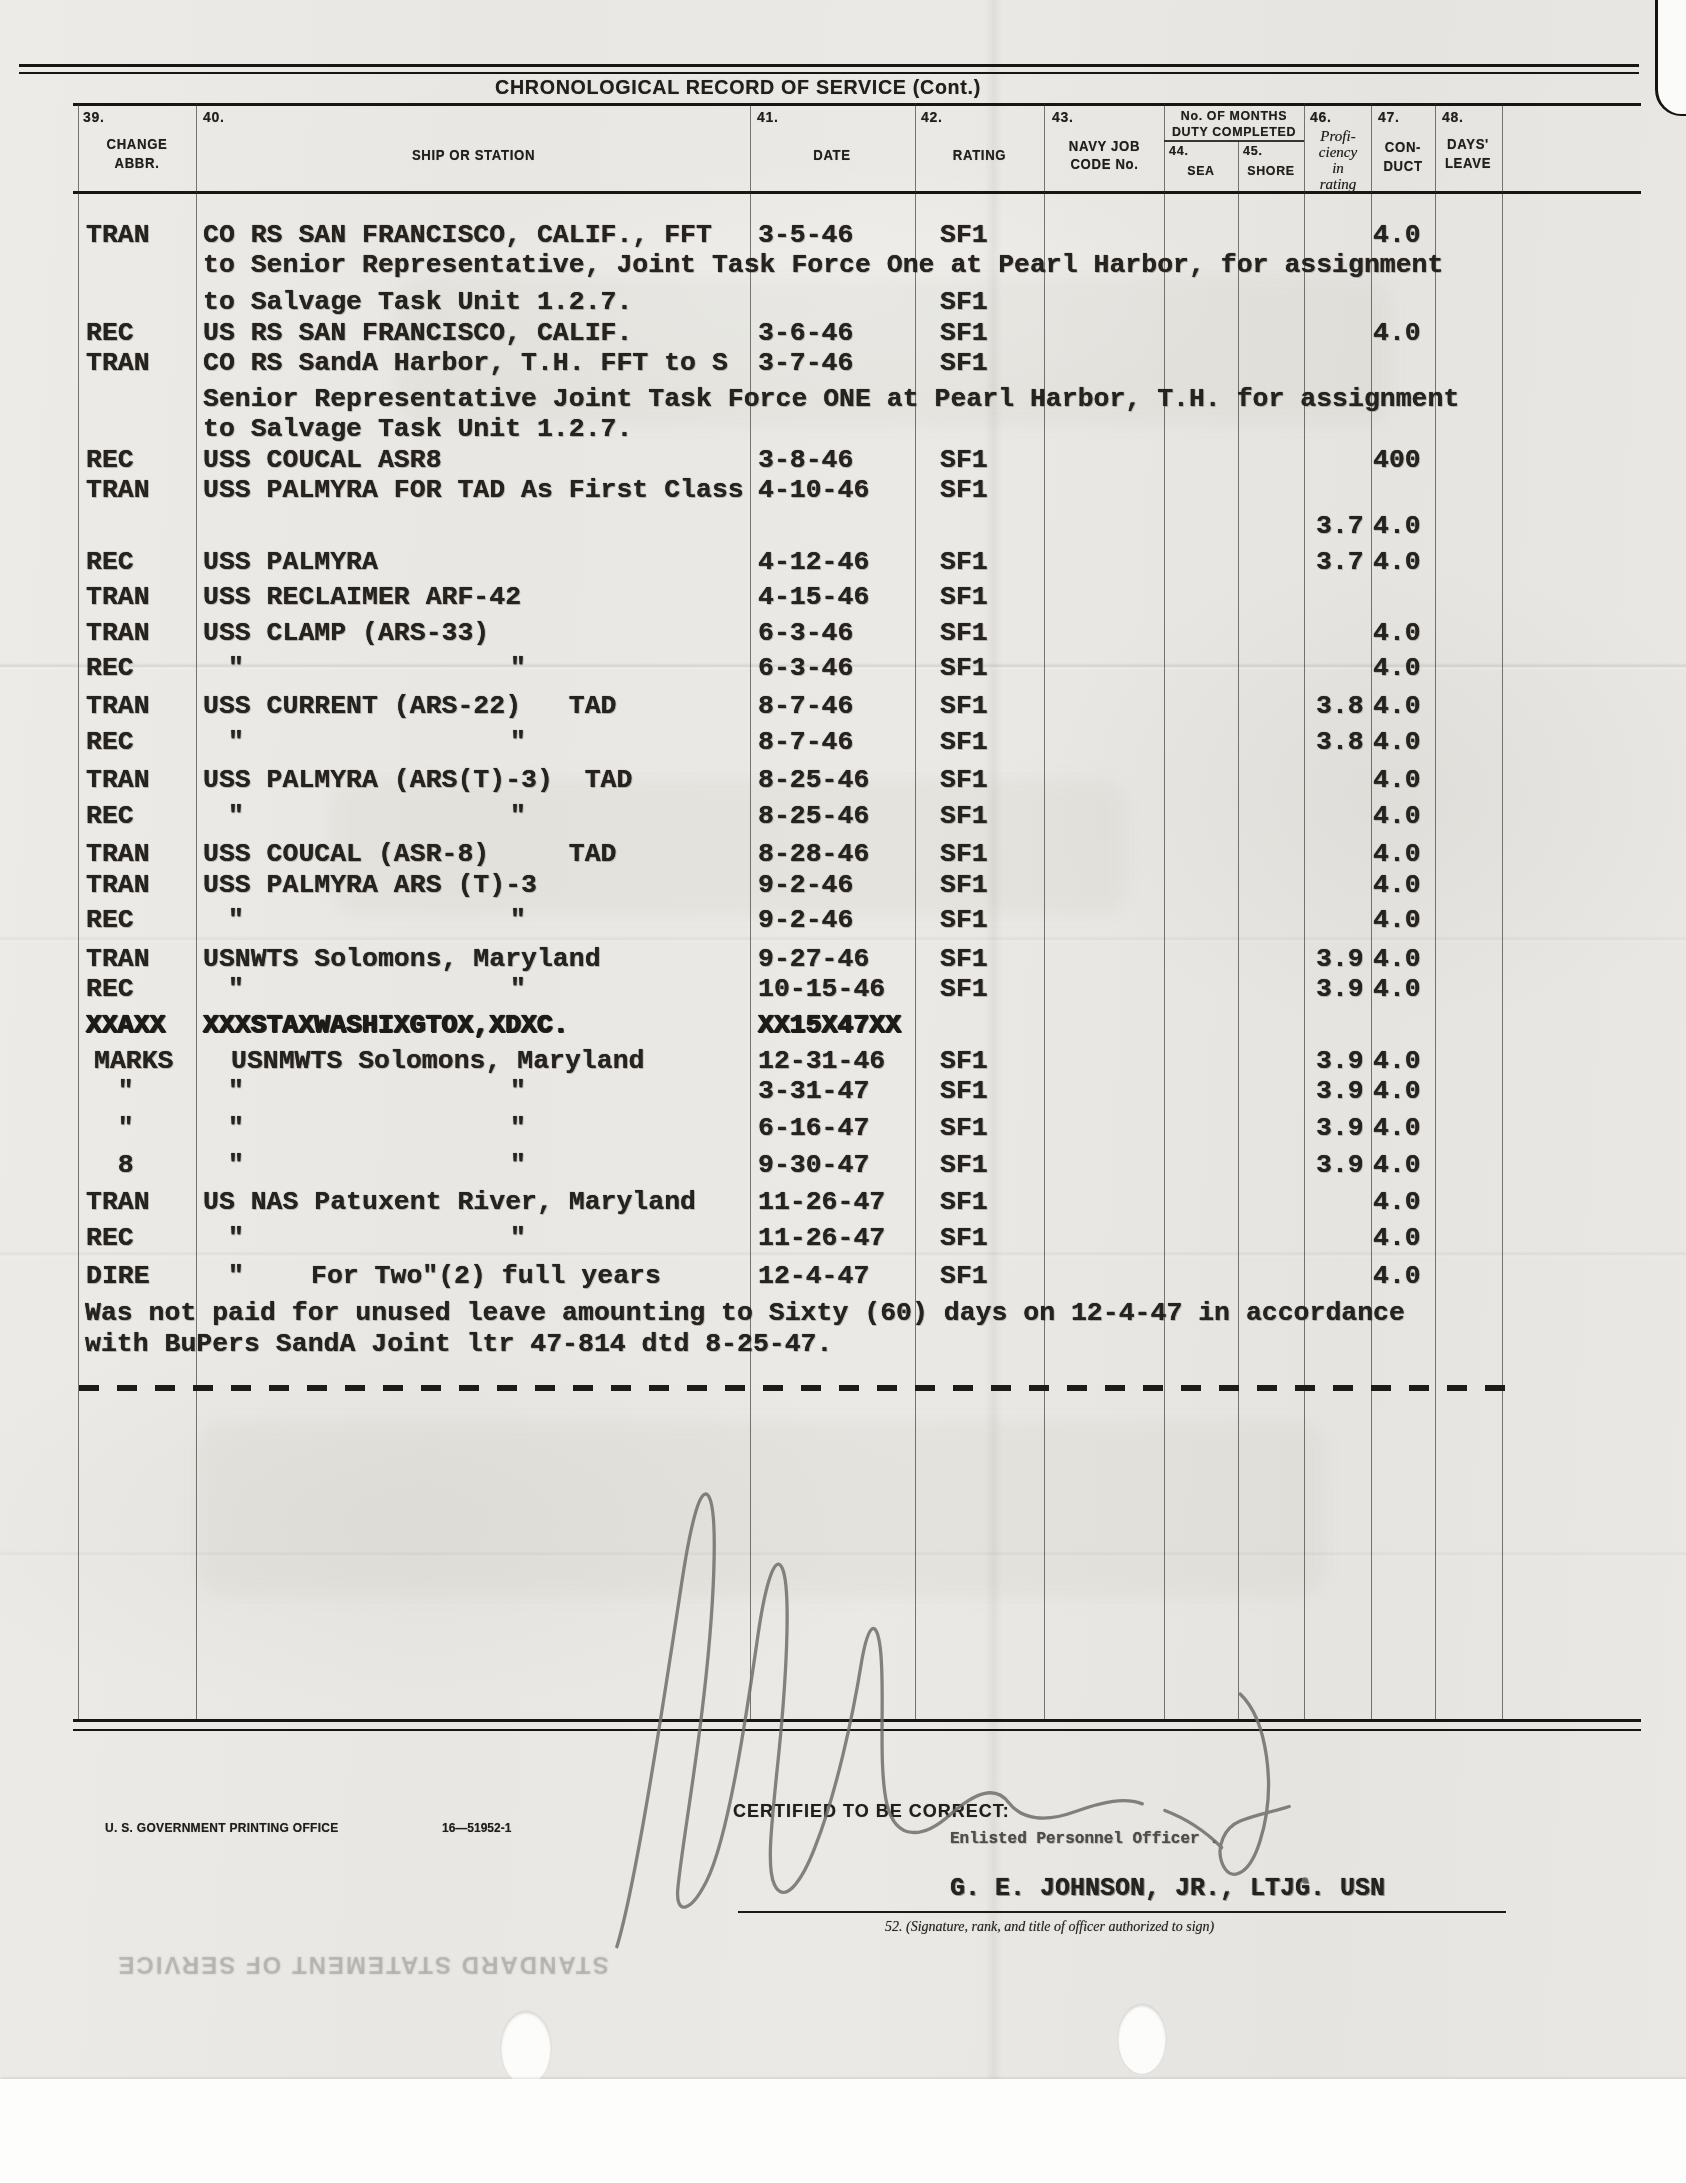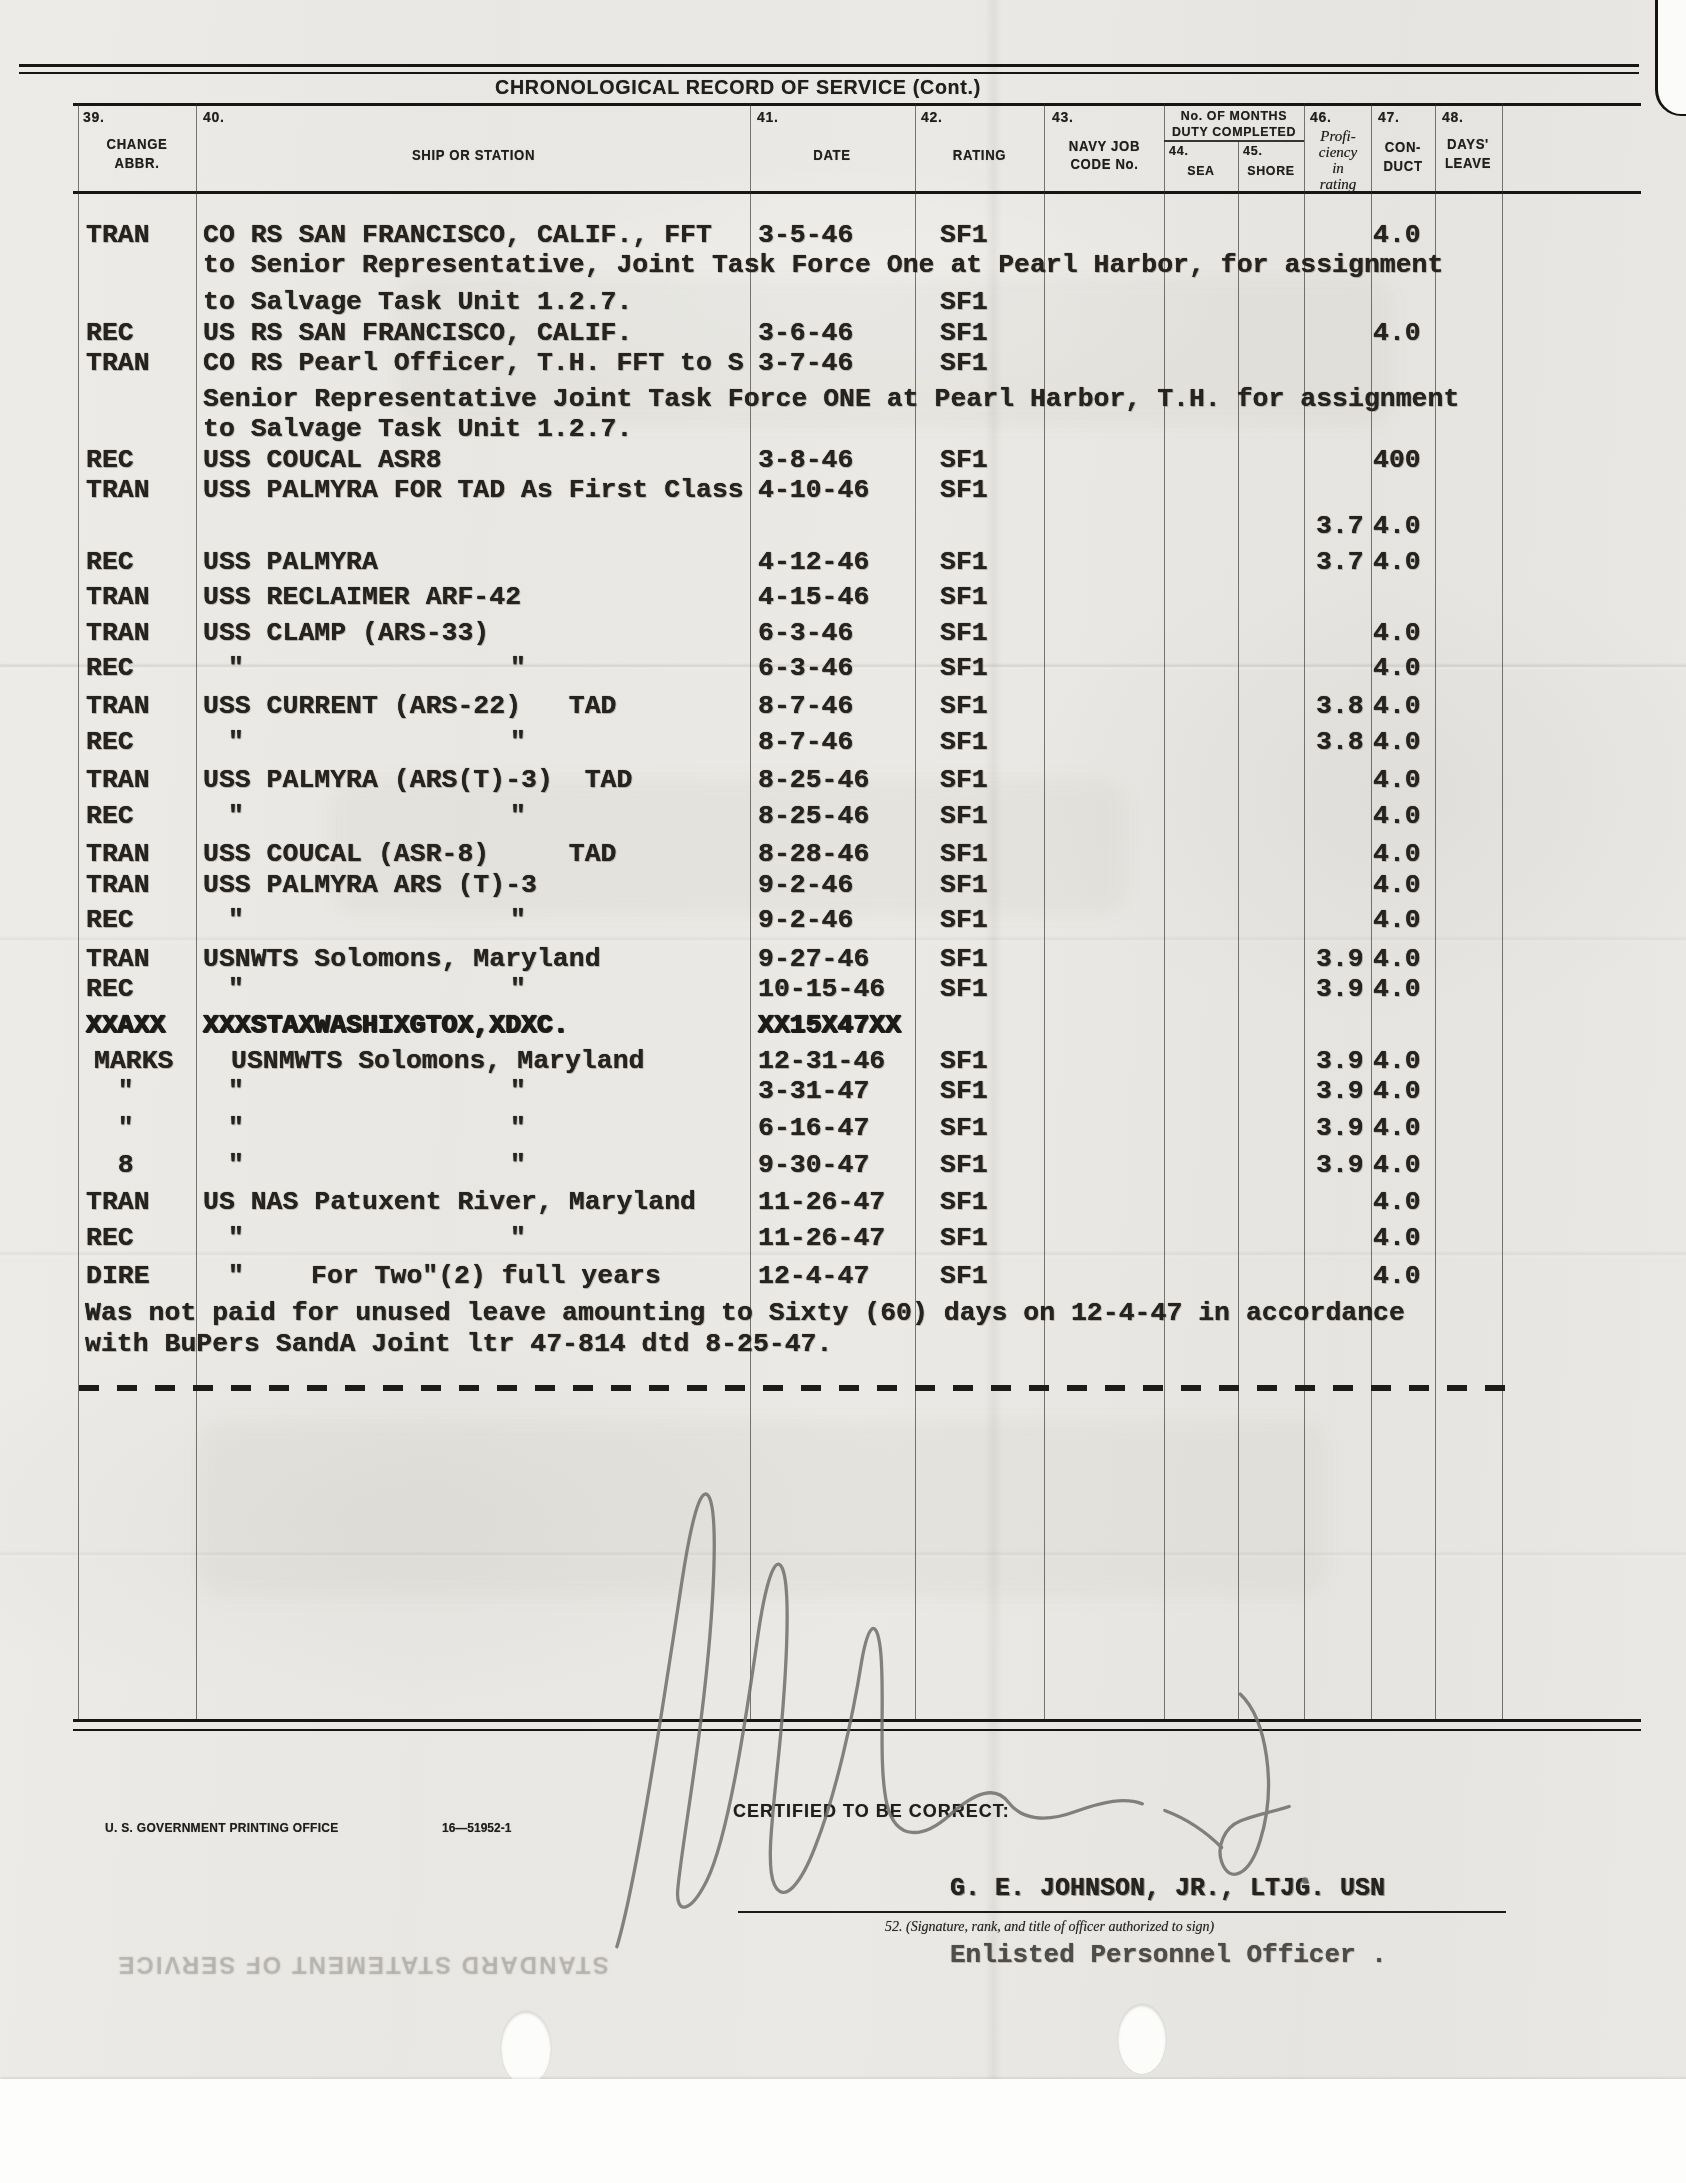--- a/index.html
+++ b/index.html
@@ -146,21 +146,21 @@
       </div>
       <div class="row" style="top: 318px;">
         <span class="tw" style="left: 86px; top: 0px;">REC</span>
         <span class="tw" style="left: 203px; top: 0px;">US RS SAN FRANCISCO, CALIF.</span>
         <span class="tw" style="left: 758px; top: 0px;">3-6-46</span>
         <span class="tw" style="left: 940px; top: 0px;">SF1</span>
         <span class="tw" style="left: 1373px; top: 0px;">4.0</span>
       </div>
       <div class="row" style="top: 348px;">
         <span class="tw" style="left: 86px; top: 0px;">TRAN</span>
-        <span class="tw" style="left: 203px; top: 0px;">CO RS Pearl Officer, T.H. FFT to S</span>
+        <span class="tw" style="left: 203px; top: 0px;">CO RS SandA Harbor, T.H. FFT to S</span>
         <span class="tw" style="left: 758px; top: 0px;">3-7-46</span>
         <span class="tw" style="left: 940px; top: 0px;">SF1</span>
       </div>
       <div class="row" style="top: 384px;">
         <span class="tw" style="left: 203px; top: 0px;">Senior Representative Joint Task Force ONE at Pearl Harbor, T.H. for assignment</span>
       </div>
       <div class="row" style="top: 414px;">
         <span class="tw" style="left: 203px; top: 0px;">to Salvage Task Unit 1.2.7.</span>
       </div>
       <div class="row" style="top: 445px;">
@@ -357,21 +357,21 @@
   <div class="hrule" style="left:73px;top:1719px;width:1568px;height:3.3px"></div>
   <div class="hrule" style="left:73px;top:1729px;width:1568px;height:2px"></div>
 
   <div class="pf" style="left:105px;top:1821px;font-size:12px;font-weight:bold;letter-spacing:0.3px">U. S. GOVERNMENT PRINTING OFFICE</div>
   <div class="pf" style="left:442px;top:1821px;font-size:12px;font-weight:bold">16—51952-1</div>
   <div class="pf" style="left:733px;top:1801px;font-size:18px;font-weight:bold;letter-spacing:1px">CERTIFIED TO BE CORRECT:</div>
 
   <div class="tw" style="left:950px;top:1874px;font-size:25px;text-shadow:0 0 1px rgba(28,26,22,.95),1.3px 0.7px 0 rgba(45,42,38,.4)">G. E. JOHNSON, JR., LTJG. USN</div>
   <div class="footer-line" style="left:738px;top:1911px;width:768px"></div>
   <div class="pf italic-serif" style="left:885px;top:1919px;font-size:14px;color:#2a2925">52. (Signature, rank, and title of officer authorized to sign)</div>
-  <div class="tw light" style="left:950px;top:1940px;font-size:26px;opacity:.78">Enlisted Personnel Officer .</div>
+  <div class="tw light" style="left:950px;top:1824px;font-size:16px;opacity:.78">Enlisted Personnel Officer .</div>
 
   <svg class="sig-svg" width="1687" height="2183" viewBox="0 0 2549 3299">
     <g fill="none" stroke="#6e6e6c" stroke-width="5" stroke-linecap="round" opacity="0.85">
       <path d="M 932 2942 C 960 2850 1000 2590 1030 2392 C 1044 2300 1058 2246 1070 2260 C 1086 2282 1080 2430 1060 2592 C 1046 2706 1028 2808 1024 2856 C 1021 2892 1042 2894 1068 2842 C 1100 2776 1126 2606 1146 2466 C 1158 2386 1172 2348 1182 2370 C 1196 2402 1188 2546 1174 2676 C 1166 2756 1158 2822 1170 2848 C 1184 2878 1210 2848 1232 2790 C 1262 2714 1288 2598 1302 2510 C 1312 2454 1324 2444 1330 2490 C 1338 2552 1326 2664 1340 2726 C 1354 2784 1396 2778 1436 2742 C 1474 2708 1504 2698 1524 2724 C 1544 2750 1580 2754 1624 2738 C 1668 2722 1700 2716 1726 2726"></path>
       <path d="M 1874 2560 C 1914 2598 1930 2700 1904 2782 C 1888 2834 1858 2848 1846 2814 C 1838 2790 1850 2762 1874 2752 C 1898 2742 1924 2738 1948 2730"></path>
       <path d="M 1760 2736 C 1792 2748 1822 2768 1846 2792"></path>
       <circle cx="1972" cy="2842" r="5" fill="#6e6e6c" stroke="none"></circle>
     </g>
   </svg>
 

